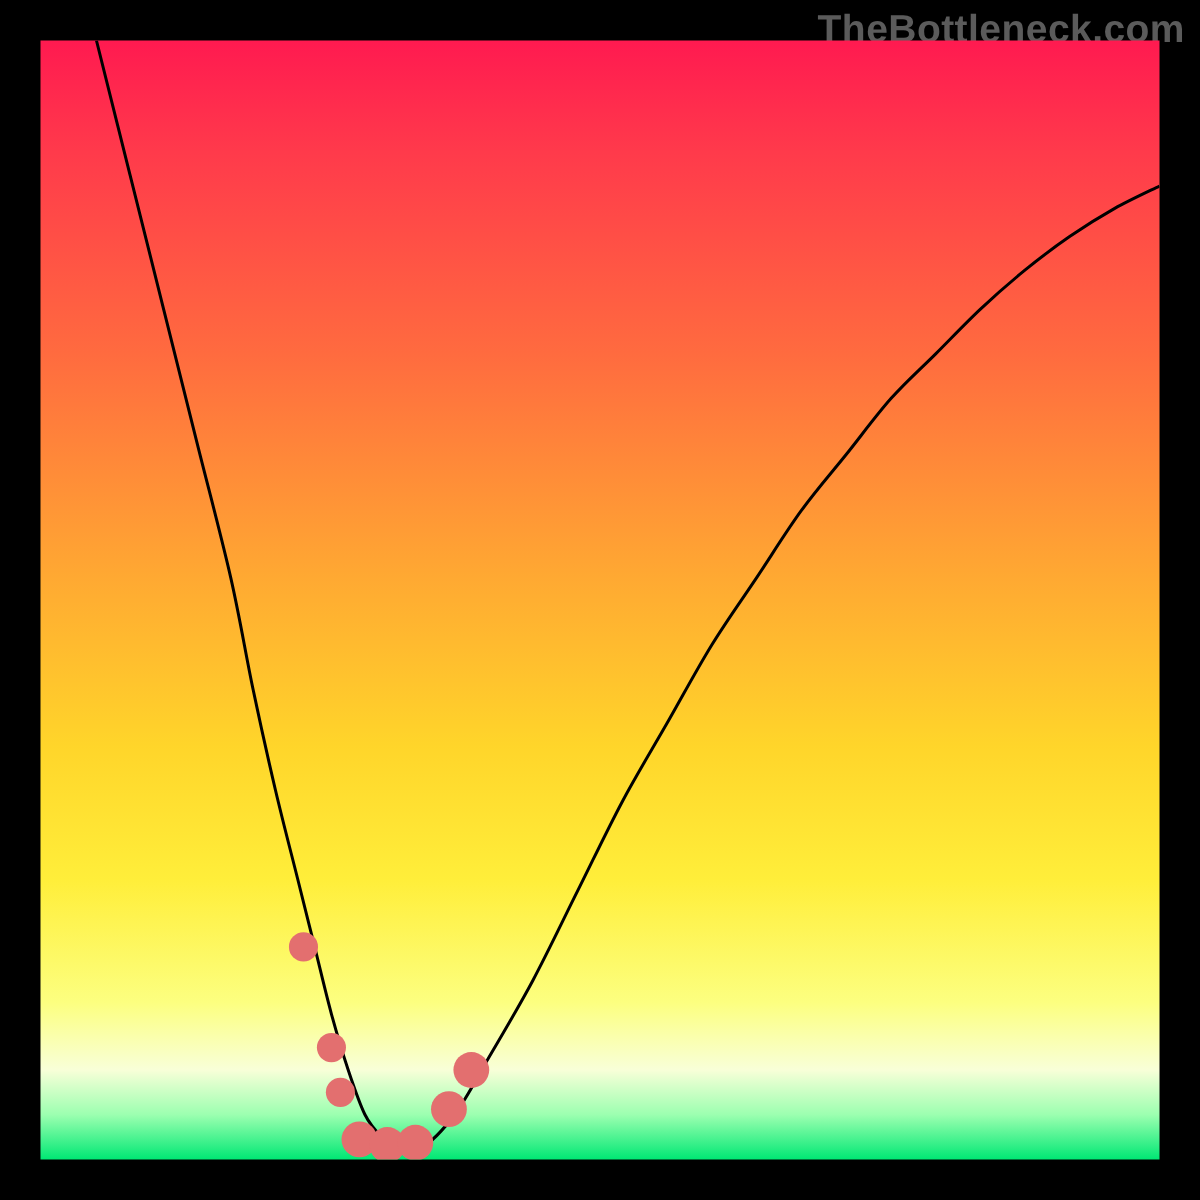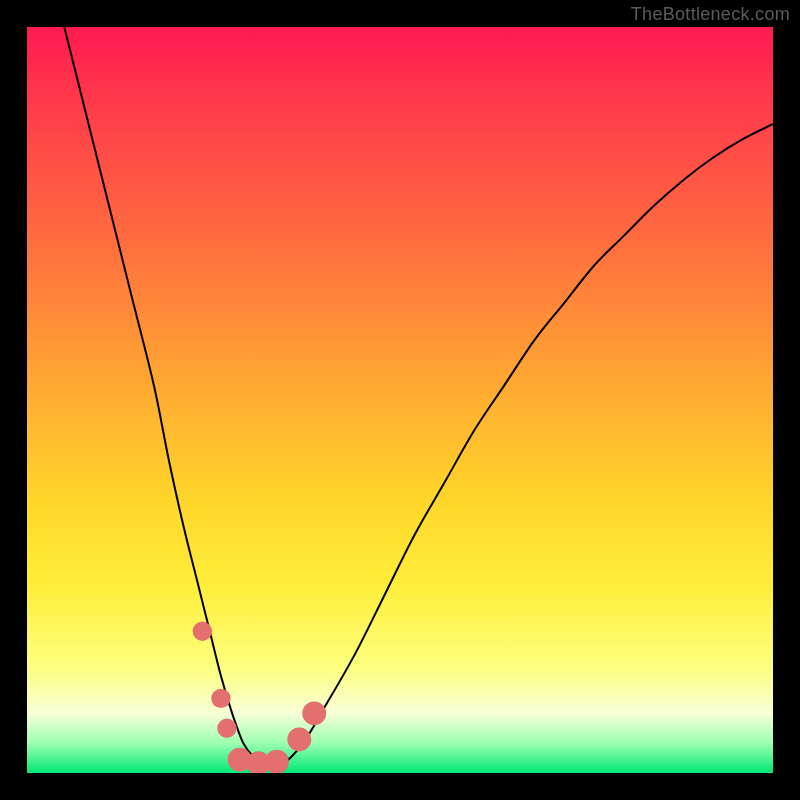--- a/index.html
+++ b/index.html
@@ -42,22 +42,22 @@
     position: absolute;
     left: 0;
     top: 0;
     width: 746px;
     height: 746px;
   }
   .watermark {
     position: absolute;
     top: 4px;
     right: 10px;
-    font-size: 18px;
-    font-weight: 400;
+    font-size: 26px;
+    font-weight: 700;
     color: #5b5b5b;
     letter-spacing: 0.3px;
     user-select: none;
   }
 </style>
 </head>
 <body>
 
 <div class="frame">
 

